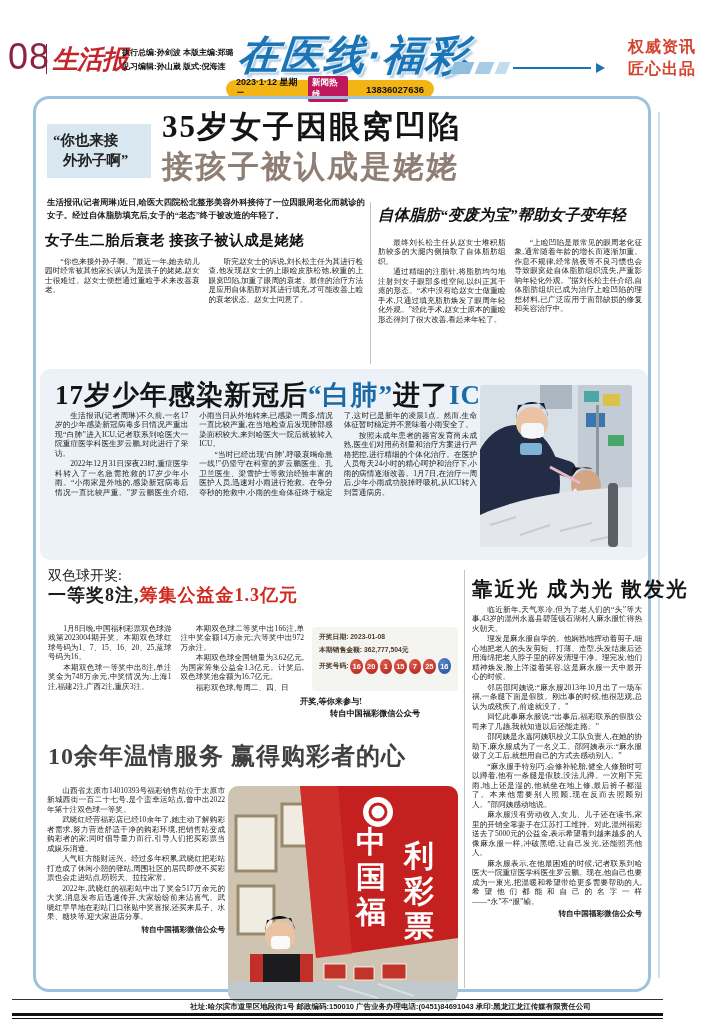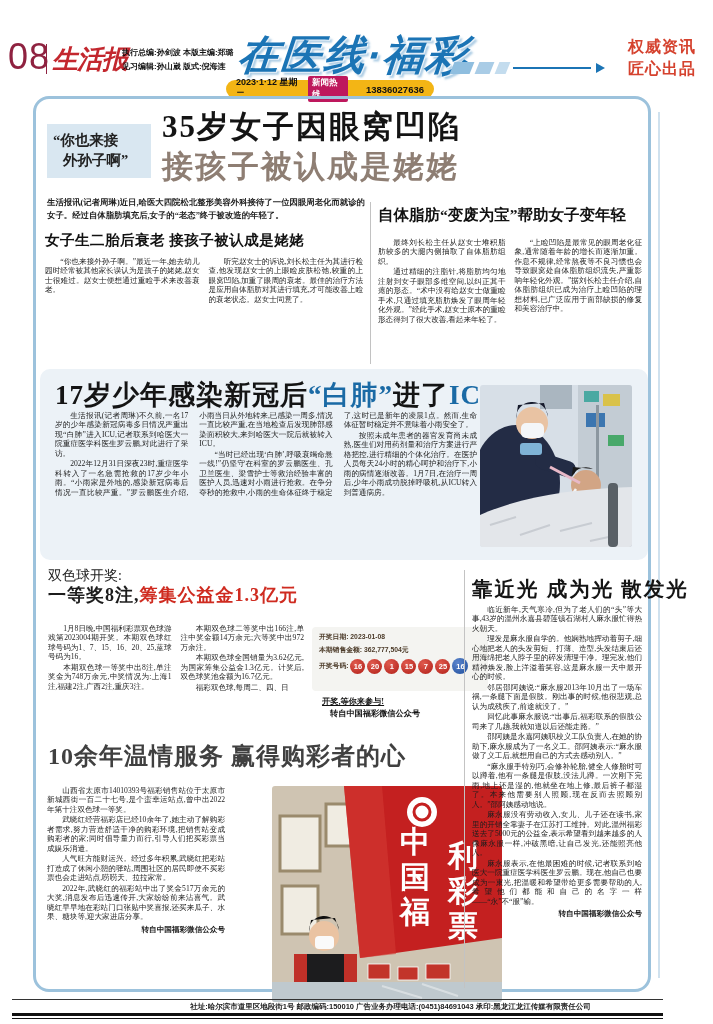--- a/index.html
+++ b/index.html
@@ -48,51 +48,51 @@
   .eye-h1{left:162px;top:106px;font-size:31px;font-weight:900;color:#141414;letter-spacing:2px;
     font-family:"Liberation Serif",serif;}
   .eye-h2{left:162px;top:146px;font-size:31px;font-weight:900;color:#8e7e73;letter-spacing:2px;
     font-family:"Liberation Serif",serif;}
   .eye-intro{left:47px;top:196px;width:318px;font-size:8.4px;line-height:1.55;text-align:justify;
     color:#222;font-family:"Liberation Serif",serif;font-weight:bold;}
   .subhead{font-weight:900;color:#111;font-family:"Liberation Serif",serif;}
   .eye-left-head{left:45px;top:231px;font-size:14.5px;letter-spacing:.5px;}
   .eye-left-body{left:45px;top:257px;width:318px;height:106px;overflow:hidden;}
   .eye-divider{left:370px;top:202px;width:1px;height:162px;background:#c2c2c2;}
-  .eye-right-head{left:378px;top:205px;width:264px;font-size:15.5px;}
+  .eye-right-head{left:378px;top:205px;width:264px;font-size:15.5px;font-style:italic;}
   .eye-right-body{left:378px;top:238px;width:264px;height:126px;overflow:hidden;}
 
   
   .icu-box{left:40px;top:369px;width:608px;height:191px;background:#ecf2f7;border-radius:10px;}
   .icu-head{left:55px;top:377px;font-size:27px;font-weight:900;font-family:"Liberation Serif",serif;
     color:#141414;letter-spacing:1px;}
   .icu-head .blue{color:#1a6aa5;}
   .icu-body{left:55px;top:411px;width:422px;height:142px;overflow:hidden;}
   .icu-photo{left:480px;top:385px;width:152px;height:162px;border-radius:3px;overflow:hidden;}
 
   
   .lot-label{left:48px;top:567px;font-size:14px;color:#222;font-family:"Liberation Serif",serif;}
   .lot-head{left:48px;top:583px;font-size:18px;font-weight:900;font-family:"Liberation Serif",serif;letter-spacing:1px;}
   .lot-head .red{color:#cf2b20;}
   .lottery-body{left:48px;top:624px;width:256px;height:120px;overflow:hidden;}
-  .lot-box{left:312px;top:627px;width:176px;height:64px;background:#f4f4f1;border-radius:4px;
+  .lot-box{left:312px;top:627px;width:146px;height:64px;background:#f4f4f1;border-radius:4px;
     padding:5px 7px;box-sizing:border-box;}
   .lot-box .row{font-size:6.8px;font-weight:bold;color:#4b3a28;margin-bottom:3px;white-space:nowrap;}
   .balls{display:flex;align-items:center;gap:2px;margin-top:1px;}
   .ball{width:15px;height:15px;border-radius:50%;color:#fff;font-size:7.5px;font-weight:bold;
     display:flex;align-items:center;justify-content:center;background:radial-gradient(circle at 35% 30%,#e05a4e,#b01f18);}
   .ball.blue{width:16px;height:16px;background:radial-gradient(circle at 35% 30%,#5b85cc,#1f4e9c);}
-  .lot-follow{left:322px;top:696px;font-size:8.2px;font-weight:bold;color:#111;font-family:"Liberation Serif",serif;text-decoration:underline;}
+  .lot-follow{left:300px;top:696px;font-size:8.2px;font-weight:bold;color:#111;font-family:"Liberation Serif",serif;}
   .lot-credit{left:330px;top:708px;font-size:8.2px;font-weight:bold;color:#111;font-family:"Liberation Serif",serif;}
 
   
   .shop-head{left:48px;top:740px;font-size:24px;font-weight:900;color:#404040;letter-spacing:1px;
     font-family:"Liberation Serif",serif;}
   .shop-body{left:47px;top:786px;width:178px;height:214px;overflow:hidden;}
-  .shop-photo{left:228px;top:786px;width:230px;height:216px;border-radius:3px;overflow:hidden;margin-left:44px;}
+  .shop-photo{left:228px;top:786px;width:230px;height:216px;border-radius:10px;overflow:hidden;}
 
   
   .col-divider{left:464px;top:570px;width:1px;height:418px;background:#c3c3c3;}
   .light-head{left:472px;top:575px;font-size:20.5px;font-weight:900;color:#141414;letter-spacing:2px;
     font-family:"Liberation Serif",serif;}
   .light-body{left:472px;top:605px;width:170px;height:374px;overflow:hidden;}
 
   
   .footer-rule-top{left:12px;top:999px;width:651px;height:1px;background:#333;}
   .footer-text{left:0;top:1002px;width:713px;text-align:center;font-size:7.5px;font-weight:bold;color:#222;padding-left:34px;}

